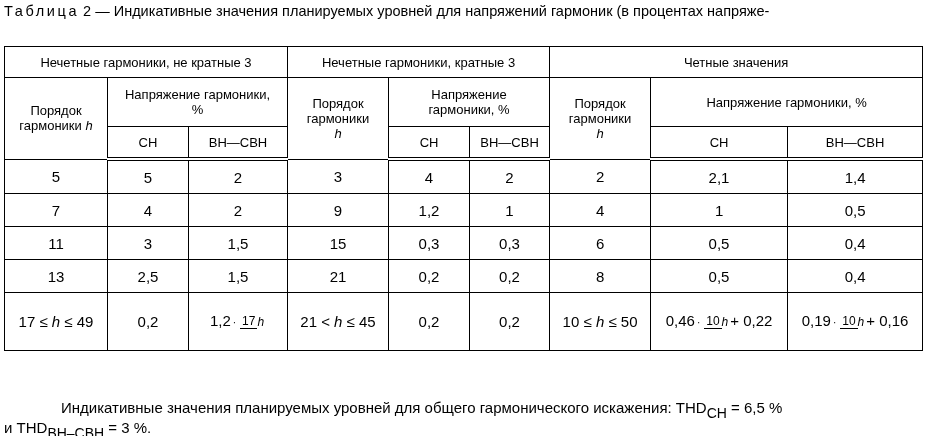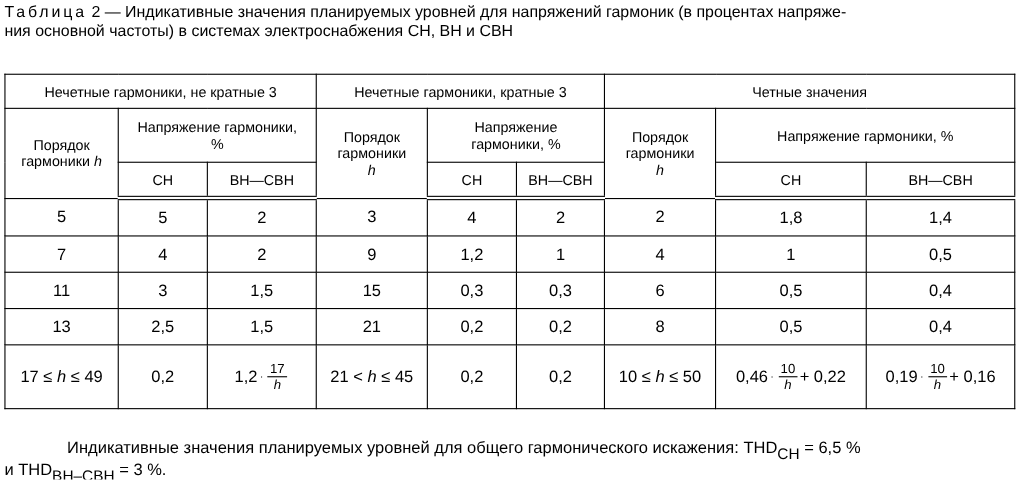--- a/index.html
+++ b/index.html
@@ -1,45 +1,44 @@
 <!DOCTYPE html>
 <html><head>
 <meta charset="utf-8">
 <style>
   html, body { margin:0; padding:0; background:#ffffff; }
   body { width:926px; height:436px; position:relative; overflow:hidden;
          font-family:"Liberation Sans", sans-serif; color:#000; }
   .caption { position:absolute; left:4px; top:2px; width:920px; font-size:14.5px; line-height:18px; }
   .caption .spaced { letter-spacing:2.6px; }
-  table.grid { position:absolute; left:4px; top:67px; border-collapse:collapse; table-layout:fixed; width:918px; }
+  table.grid { position:absolute; left:4px; top:46px; border-collapse:collapse; table-layout:fixed; width:918px; }
   table.grid td { border:1.6px solid #000; text-align:center; vertical-align:middle; padding:0; font-size:13px; line-height:15px; }
   table.grid tr.group td { height:30px; }
   table.grid tr.h2 td { height:48px; }
   table.grid tr.h3 td { height:30px; }
   table.grid tr.header-end td { border-bottom:4px double #000; }
   table.grid tr.body td { font-size:15px; height:32px; }
   table.grid tr.body.last td { height:57px; }
   .hcell { font-size:13px; }
   i.var { font-style:italic; }
-  .frac { display:inline-flex; flex-direction:column; align-items:center; vertical-align:middle; font-size:12px; line-height:13px; margin:0 2px; }
+  .frac { display:inline-flex; flex-direction:row; align-items:center; vertical-align:middle; font-size:12px; line-height:13px; margin:0 2px; }
   .frac .num { border-bottom:1px solid #000; padding:0 2px; }
   .frac .den { font-style:italic; padding-top:1px; }
   .formula { white-space:nowrap; font-size:15px; }
   .dot { font-size:10px; margin:0 2px; vertical-align:middle; }
   .note { position:absolute; left:4px; top:398px; width:920px; font-size:15px; line-height:20px; }
   .note .indent { padding-left:57px; }
   .note sub { font-size:14px; vertical-align:-5px; line-height:0; }
 </style>
 </head>
 <body>
 
 <div class="caption">
   <span class="spaced">Таблица</span>
   <span>2</span><span> — Индикативные значения планируемых уровней для напряжений гармоник (в процентах напряже-</span><br>
-  <span>ния основной частоты) в системах электроснабжения СН, ВН и СВН</span>
 </div>
 
 <table class="grid">
   <colgroup>
     <col style="width:103px">
       <col style="width:81px">
       <col style="width:99px">
     <col style="width:101px">
       <col style="width:81px">
       <col style="width:80px">
@@ -80,21 +79,21 @@
   </tr>
 
   <tr class="body">
     <td>5</td>
     <td>5</td>
     <td>2</td>
     <td>3</td>
     <td>4</td>
     <td>2</td>
     <td>2</td>
-    <td>1,8</td>
+    <td>2,1</td>
     <td>1,4</td>
   </tr>
   <tr class="body">
     <td>7</td>
     <td>4</td>
     <td>2</td>
     <td>9</td>
     <td>1,2</td>
     <td>1</td>
     <td>4</td>

